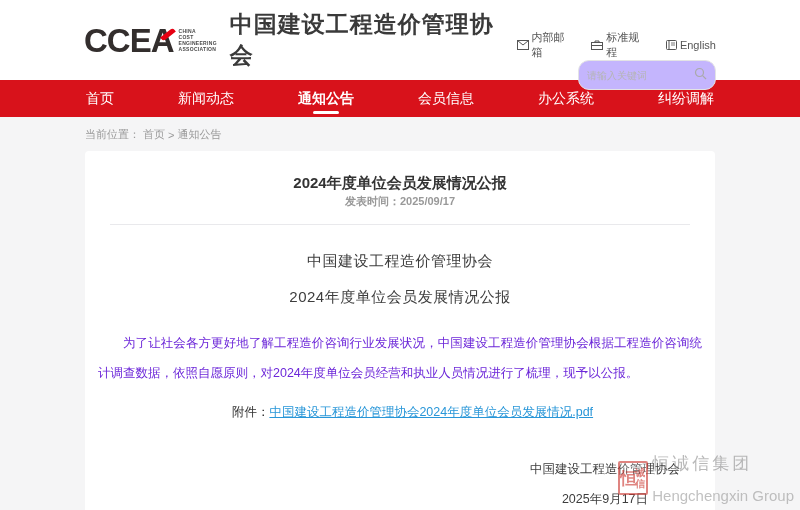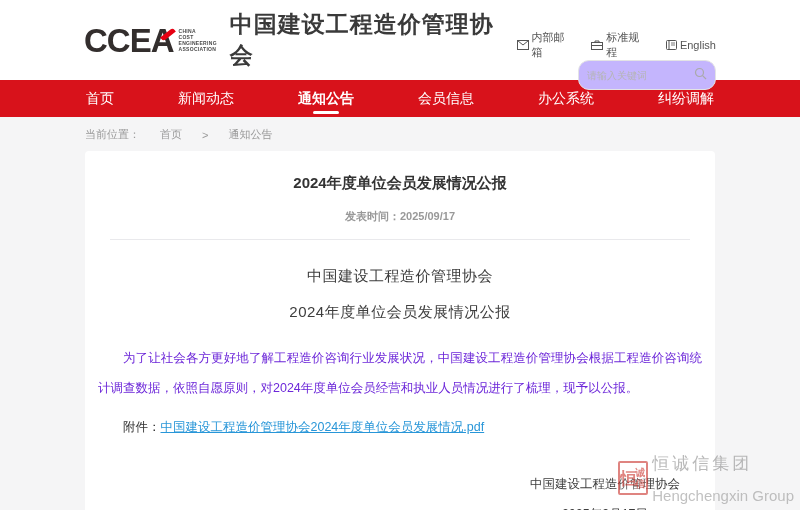--- a/index.html
+++ b/index.html
@@ -67,49 +67,49 @@
   }
   .nav-item.active { font-weight:bold; }
   .nav-item.active::after {
     content:""; position:absolute; left:50%; transform:translateX(-50%);
     bottom:3px; width:26px; height:3px; background:#fff; border-radius:2px;
   }
 
   
   .breadcrumb {
     margin:9px 0 0 85px; font-size:11px; color:#9a9a9a;
-    display:flex; align-items:center; gap:20px; height:17px;
+    display:flex; align-items:center; gap:3px; height:17px;
   }
   .breadcrumb .crumb-link { color:#9a9a9a; cursor:pointer; text-decoration:none; }
 
   
   .card {
     width:630px; margin-left:85px; margin-top:8px;
     background:#fff; border-radius:4px 4px 0 0;
     height:369px; position:relative;
   }
   .article-title {
     text-align:center; padding-top:23px;
     font-size:15px; font-weight:bold; color:#333;
   }
   .publish-row {
-    text-align:center; margin-top:16px;
+    text-align:center; margin-top:1px;
     font-size:11px; color:#999; font-weight:bold;
   }
   .divider { height:1px; background:#e9e9ec; margin:15px 25px 0; }
   .doc-heading {
     text-align:center; font-size:15px; color:#3d3d3d; letter-spacing:.5px;
   }
   .doc-heading.first { margin-top:27px; }
   .doc-heading.second { margin-top:17px; }
   .doc-para {
     margin:21px 13px 0; font-size:12.5px; color:#6d28d9;
     line-height:30px; text-indent:2em; text-align:justify;
   }
-  .attach-row { margin:16px 13px 0; font-size:12.5px; color:#333; text-indent:2em; }
+  .attach-row { margin:16px 13px 0; font-size:12.5px; color:#333; text-indent:2em;text-align:center; }
   .attach-link { color:#2896d8; text-decoration:underline; cursor:pointer; }
   .sign-block {
     width:max-content; margin:40px 35px 0 auto;
     display:flex; flex-direction:column; align-items:center;
   }
   .sign-org { font-size:12.5px; color:#3d3d3d; }
   .sign-date { font-size:12.5px; color:#3d3d3d; margin-top:13px; }
 
   
   .watermark {

